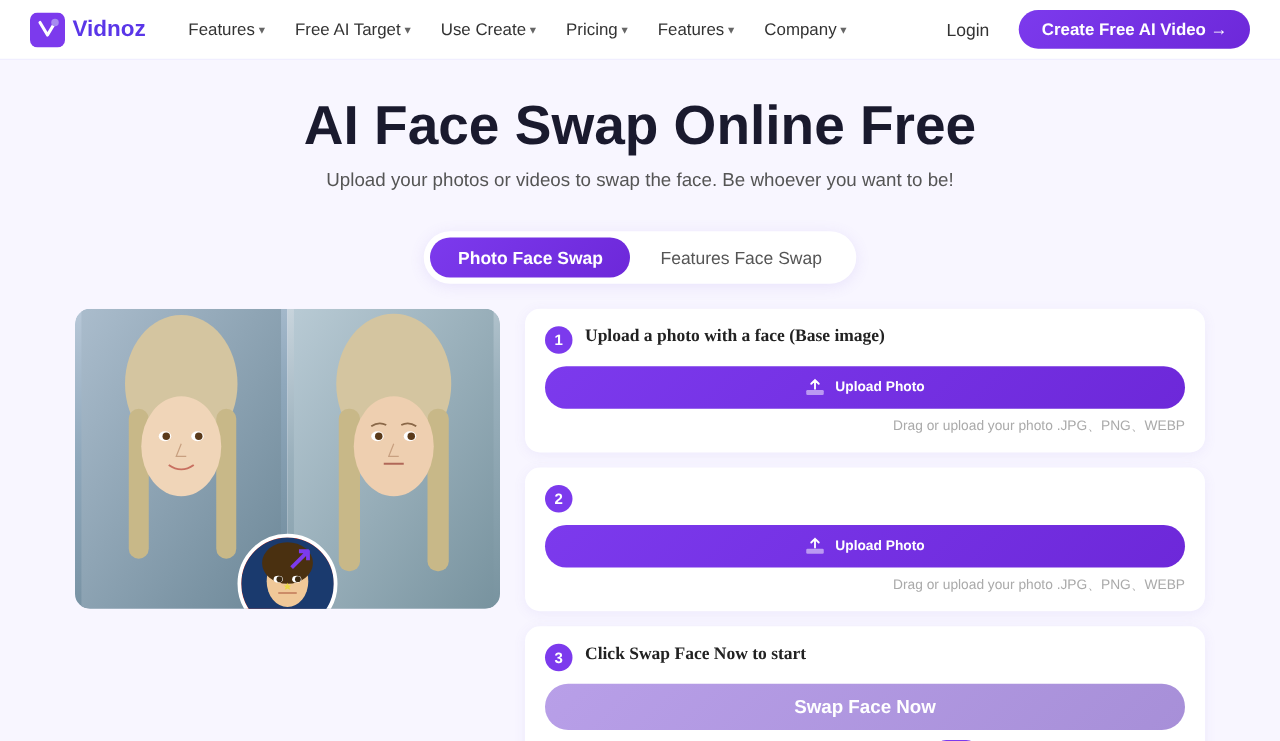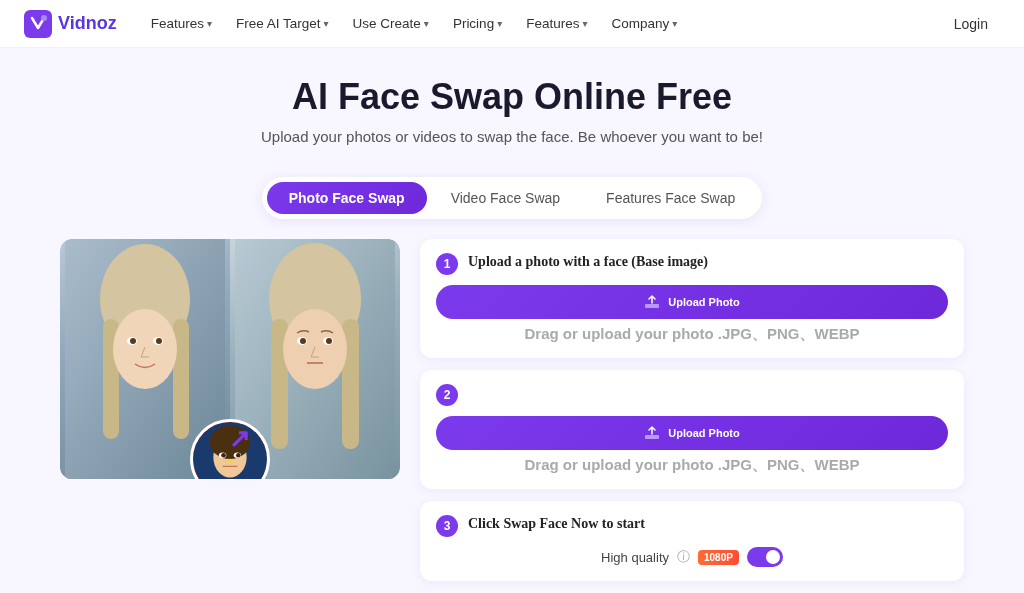--- a/index.html
+++ b/index.html
@@ -87,21 +87,21 @@
       gap: 6px;
       white-space: nowrap;
     }
 
     
     .hero {
       text-align: center;
       padding: 28px 20px 16px;
     }
     .hero h1 {
-      font-size: 36px;
+      font-size: 44px;
       font-weight: 800;
       color: #1a1a2e;
       margin-bottom: 10px;
     }
     .hero p {
       font-size: 15px;
       color: #555;
     }
 
     
@@ -255,24 +255,23 @@
       background: linear-gradient(135deg, #7c3aed, #6d28d9);
       color: #fff;
       border: none;
       border-radius: 24px;
       font-size: 11px;
       font-weight: 600;
       cursor: pointer;
       margin-bottom: 6px;
     }
     .upload-hint {
-      text-align: center;
-      font-size: 15px;
+      text-align: right;
+      font-size: 11px;
       color: #aaa;
-      font-weight: bold;
     }
 
     .step-card-3 .step-title {
       color: #222;
       font-size: 14px;
       font-weight: 600;
     }
     .btn-swap {
       display: flex;
       align-items: center;
@@ -363,32 +362,32 @@
       <span>Features</span>
       <span class="chevron">▾</span>
     </div>
     <div class="nav-link">
       <span>Company</span>
       <span class="chevron">▾</span>
     </div>
   </div>
   <div class="nav-actions">
     <button class="btn-login">Login</button>
+    <button class="btn-create">Create Free AI Video →</button>
   </div>
 </nav>
 
 <div class="hero">
   <h1>AI Face Swap Online Free</h1>
   <p>Upload your photos or videos to swap the face. Be whoever you want to be!</p>
 </div>
 
 <div class="tabs-container">
   <div class="tabs">
     <button class="tab active">Photo Face Swap</button>
-    <button class="tab">Video Face Swap</button>
     <button class="tab">Features Face Swap</button>
   </div>
 </div>
 
 <div class="main-content">
 
   <div class="image-panel">
     <div class="image-panel-inner">
 
       <div class="img-left">
@@ -500,20 +499,21 @@
         <span>Upload Photo</span>
       </button>
       <div class="upload-hint">Drag or upload your photo .JPG、PNG、WEBP</div>
     </div>
 
     <div class="step-card step-card-3">
       <div class="step-header">
         <div class="step-num">3</div>
         <span class="step-title">Click Swap Face Now to start</span>
       </div>
+      <button class="btn-swap">Swap Face Now</button>
       <div class="quality-row">
         <span class="quality-label">High quality</span>
         <span class="info-icon">ⓘ</span>
         <span class="quality-badge">1080P</span>
         <div class="toggle"></div>
       </div>
     </div>
   </div>
 </div>
 

